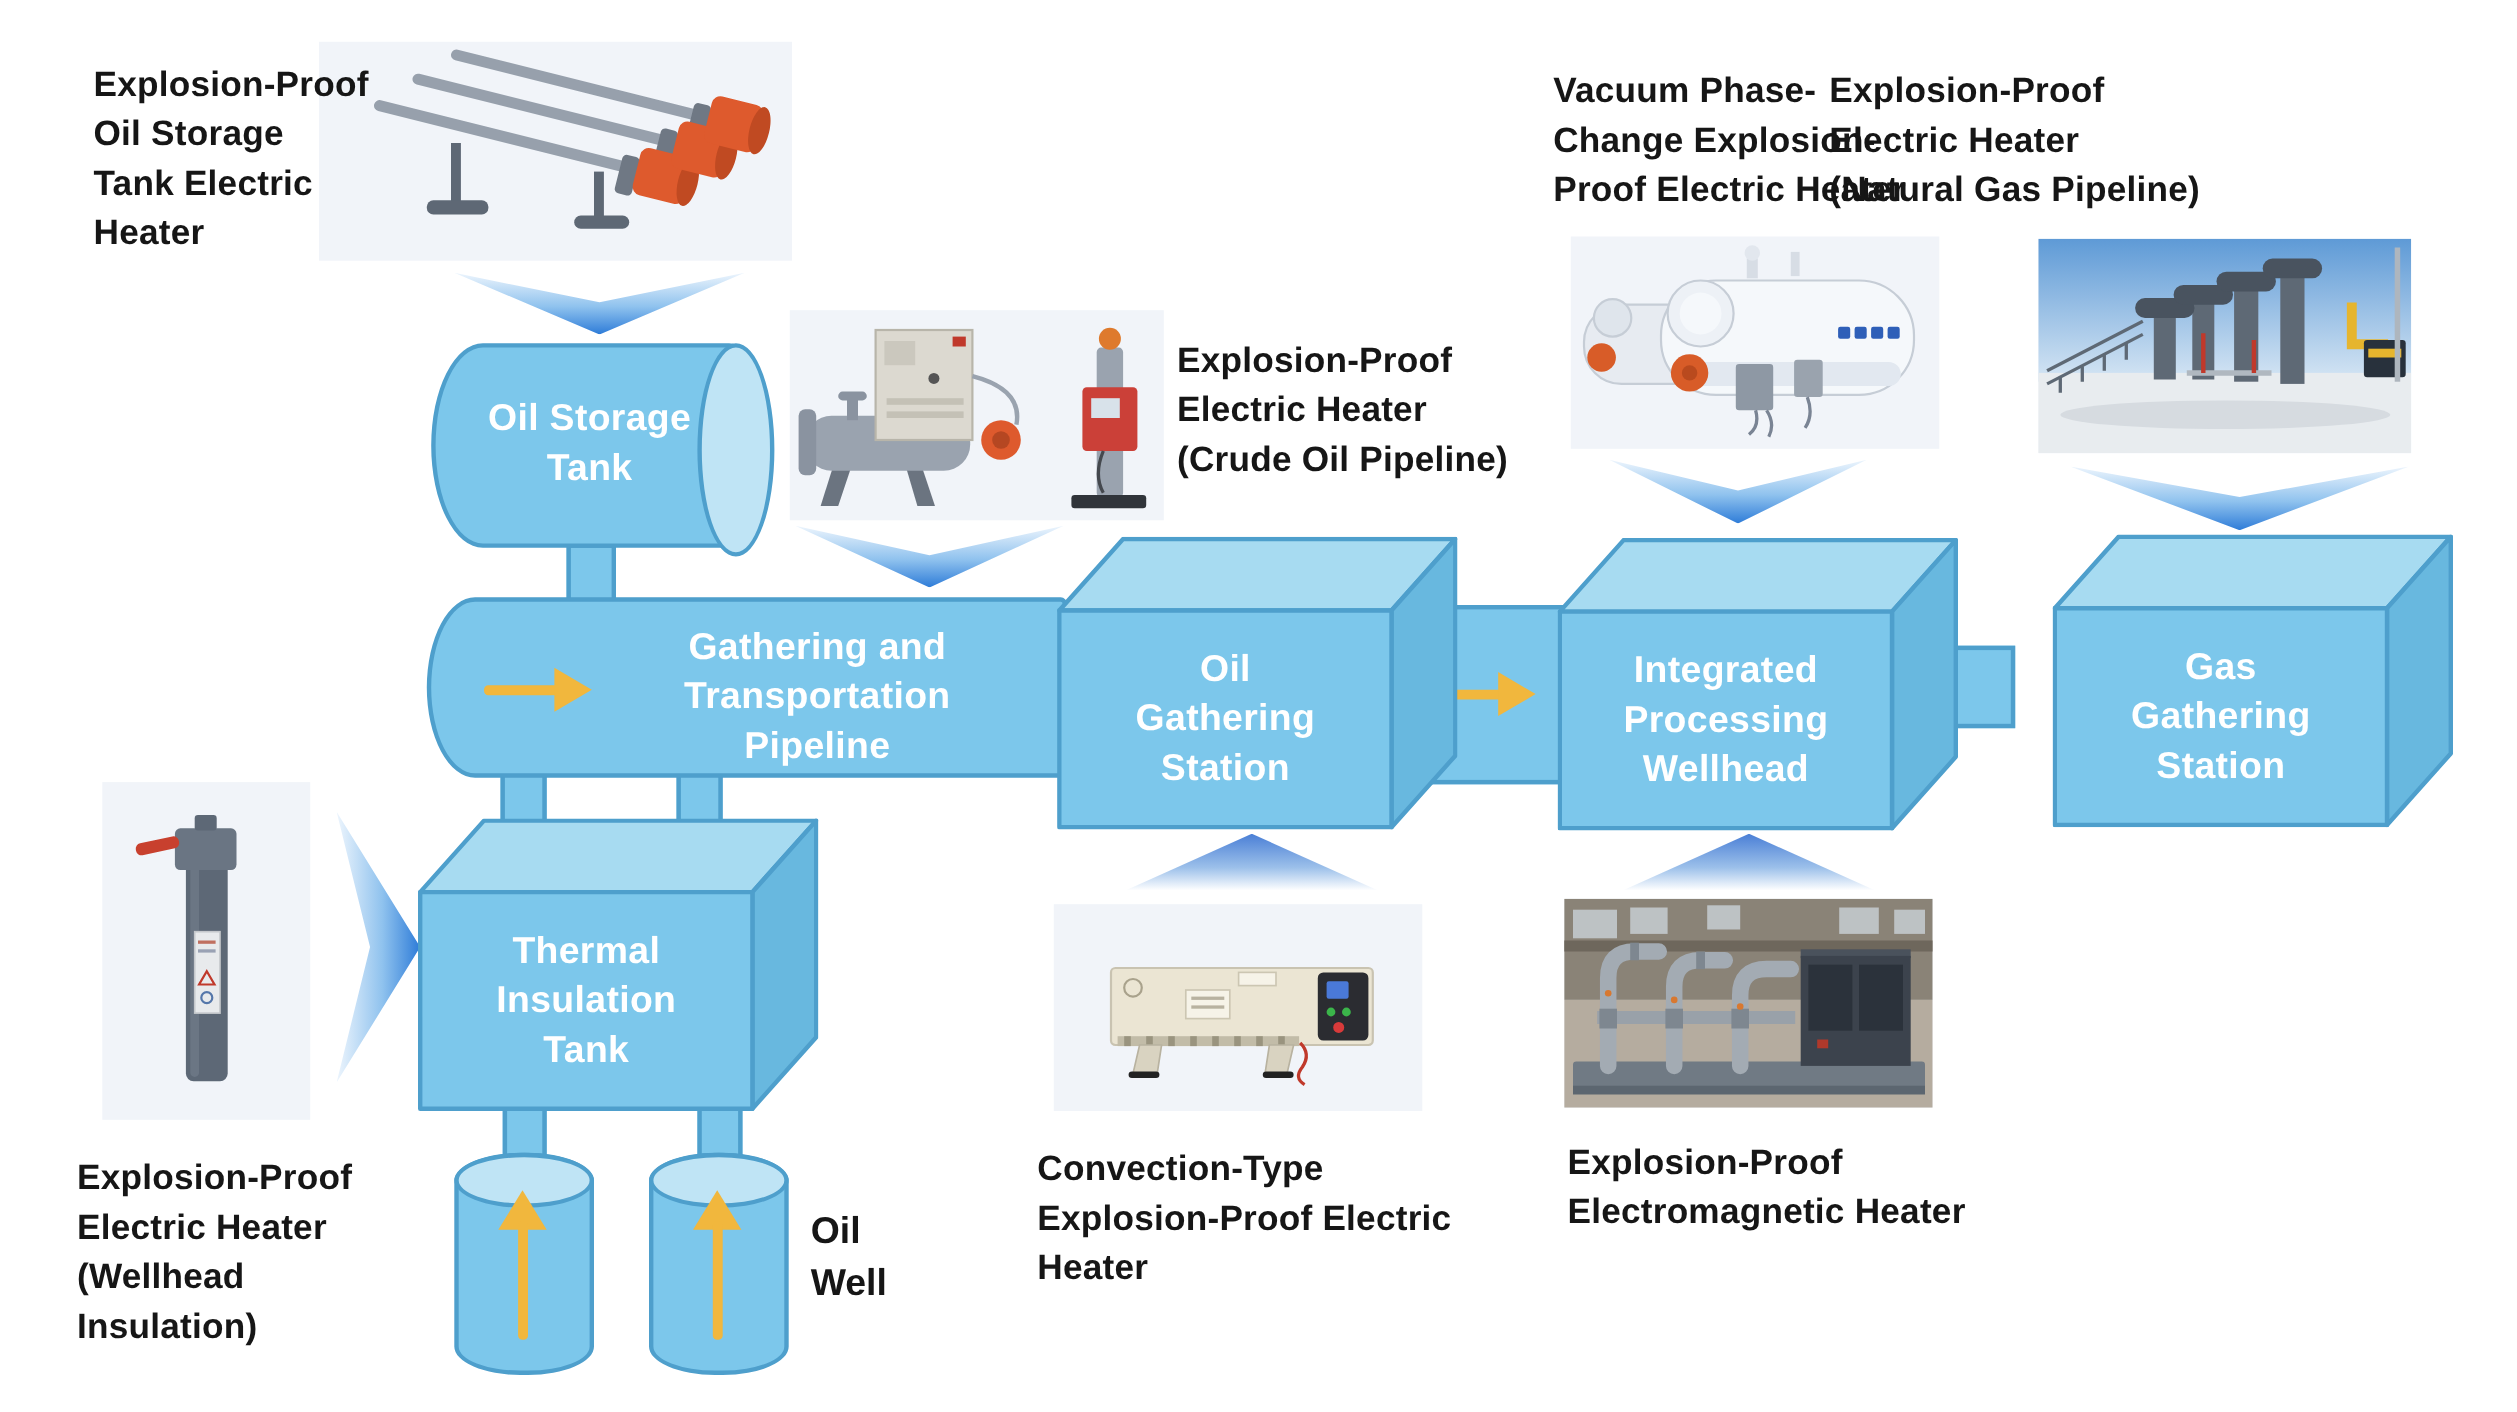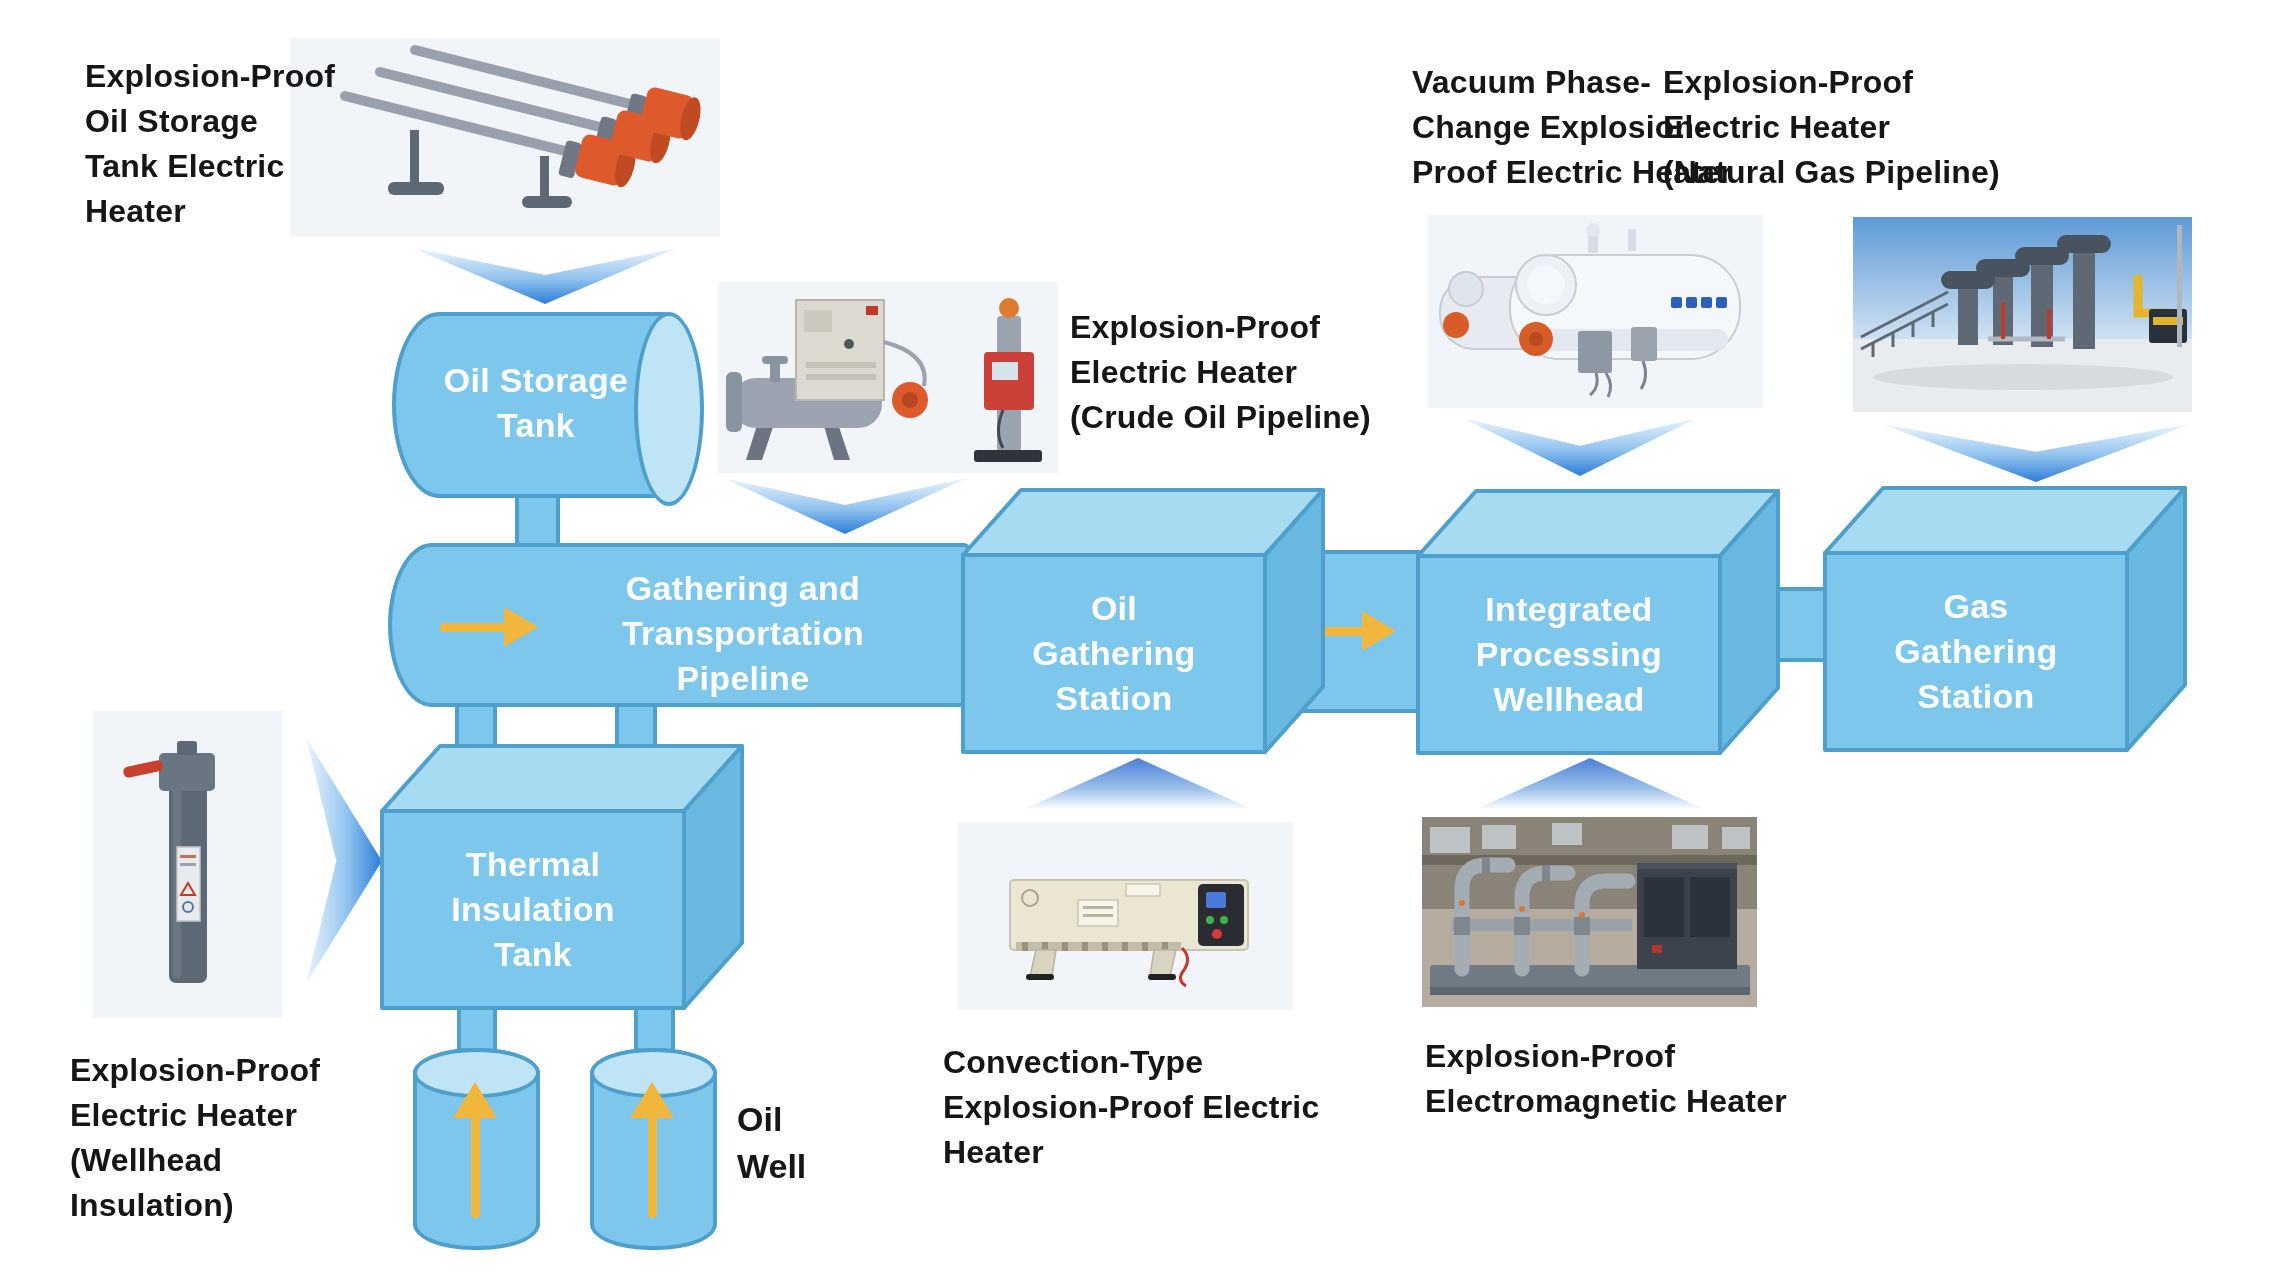--- a/index.html
+++ b/index.html
@@ -135,21 +135,21 @@
     <svg viewBox="0 0 364 266">
       <polygon points="2,67 60,2 362,2 304,67" fill="#A7DBF1" stroke="#4E9FCC" stroke-width="4" stroke-linejoin="round"></polygon>
       <polygon points="304,67 362,2 362,199 304,264" fill="#68B8DF" stroke="#4E9FCC" stroke-width="4" stroke-linejoin="round"></polygon>
       <polygon points="2,67 304,67 304,264 2,264" fill="#7CC7EB" stroke="#4E9FCC" stroke-width="4" stroke-linejoin="round"></polygon>
     </svg>
     <div class="node-label">Integrated
 Processing
 Wellhead</div>
   </div>
 
-  <div class="box3d" style="left:1823px;top:486px;">
+  <div class="box3d" style="left:1866px;top:486px;">
     <svg viewBox="0 0 364 266">
       <polygon points="2,67 60,2 362,2 304,67" fill="#A7DBF1" stroke="#4E9FCC" stroke-width="4" stroke-linejoin="round"></polygon>
       <polygon points="304,67 362,2 362,199 304,264" fill="#68B8DF" stroke="#4E9FCC" stroke-width="4" stroke-linejoin="round"></polygon>
       <polygon points="2,67 304,67 304,264 2,264" fill="#7CC7EB" stroke="#4E9FCC" stroke-width="4" stroke-linejoin="round"></polygon>
     </svg>
     <div class="node-label">Gas
 Gathering
 Station</div>
   </div>
 

